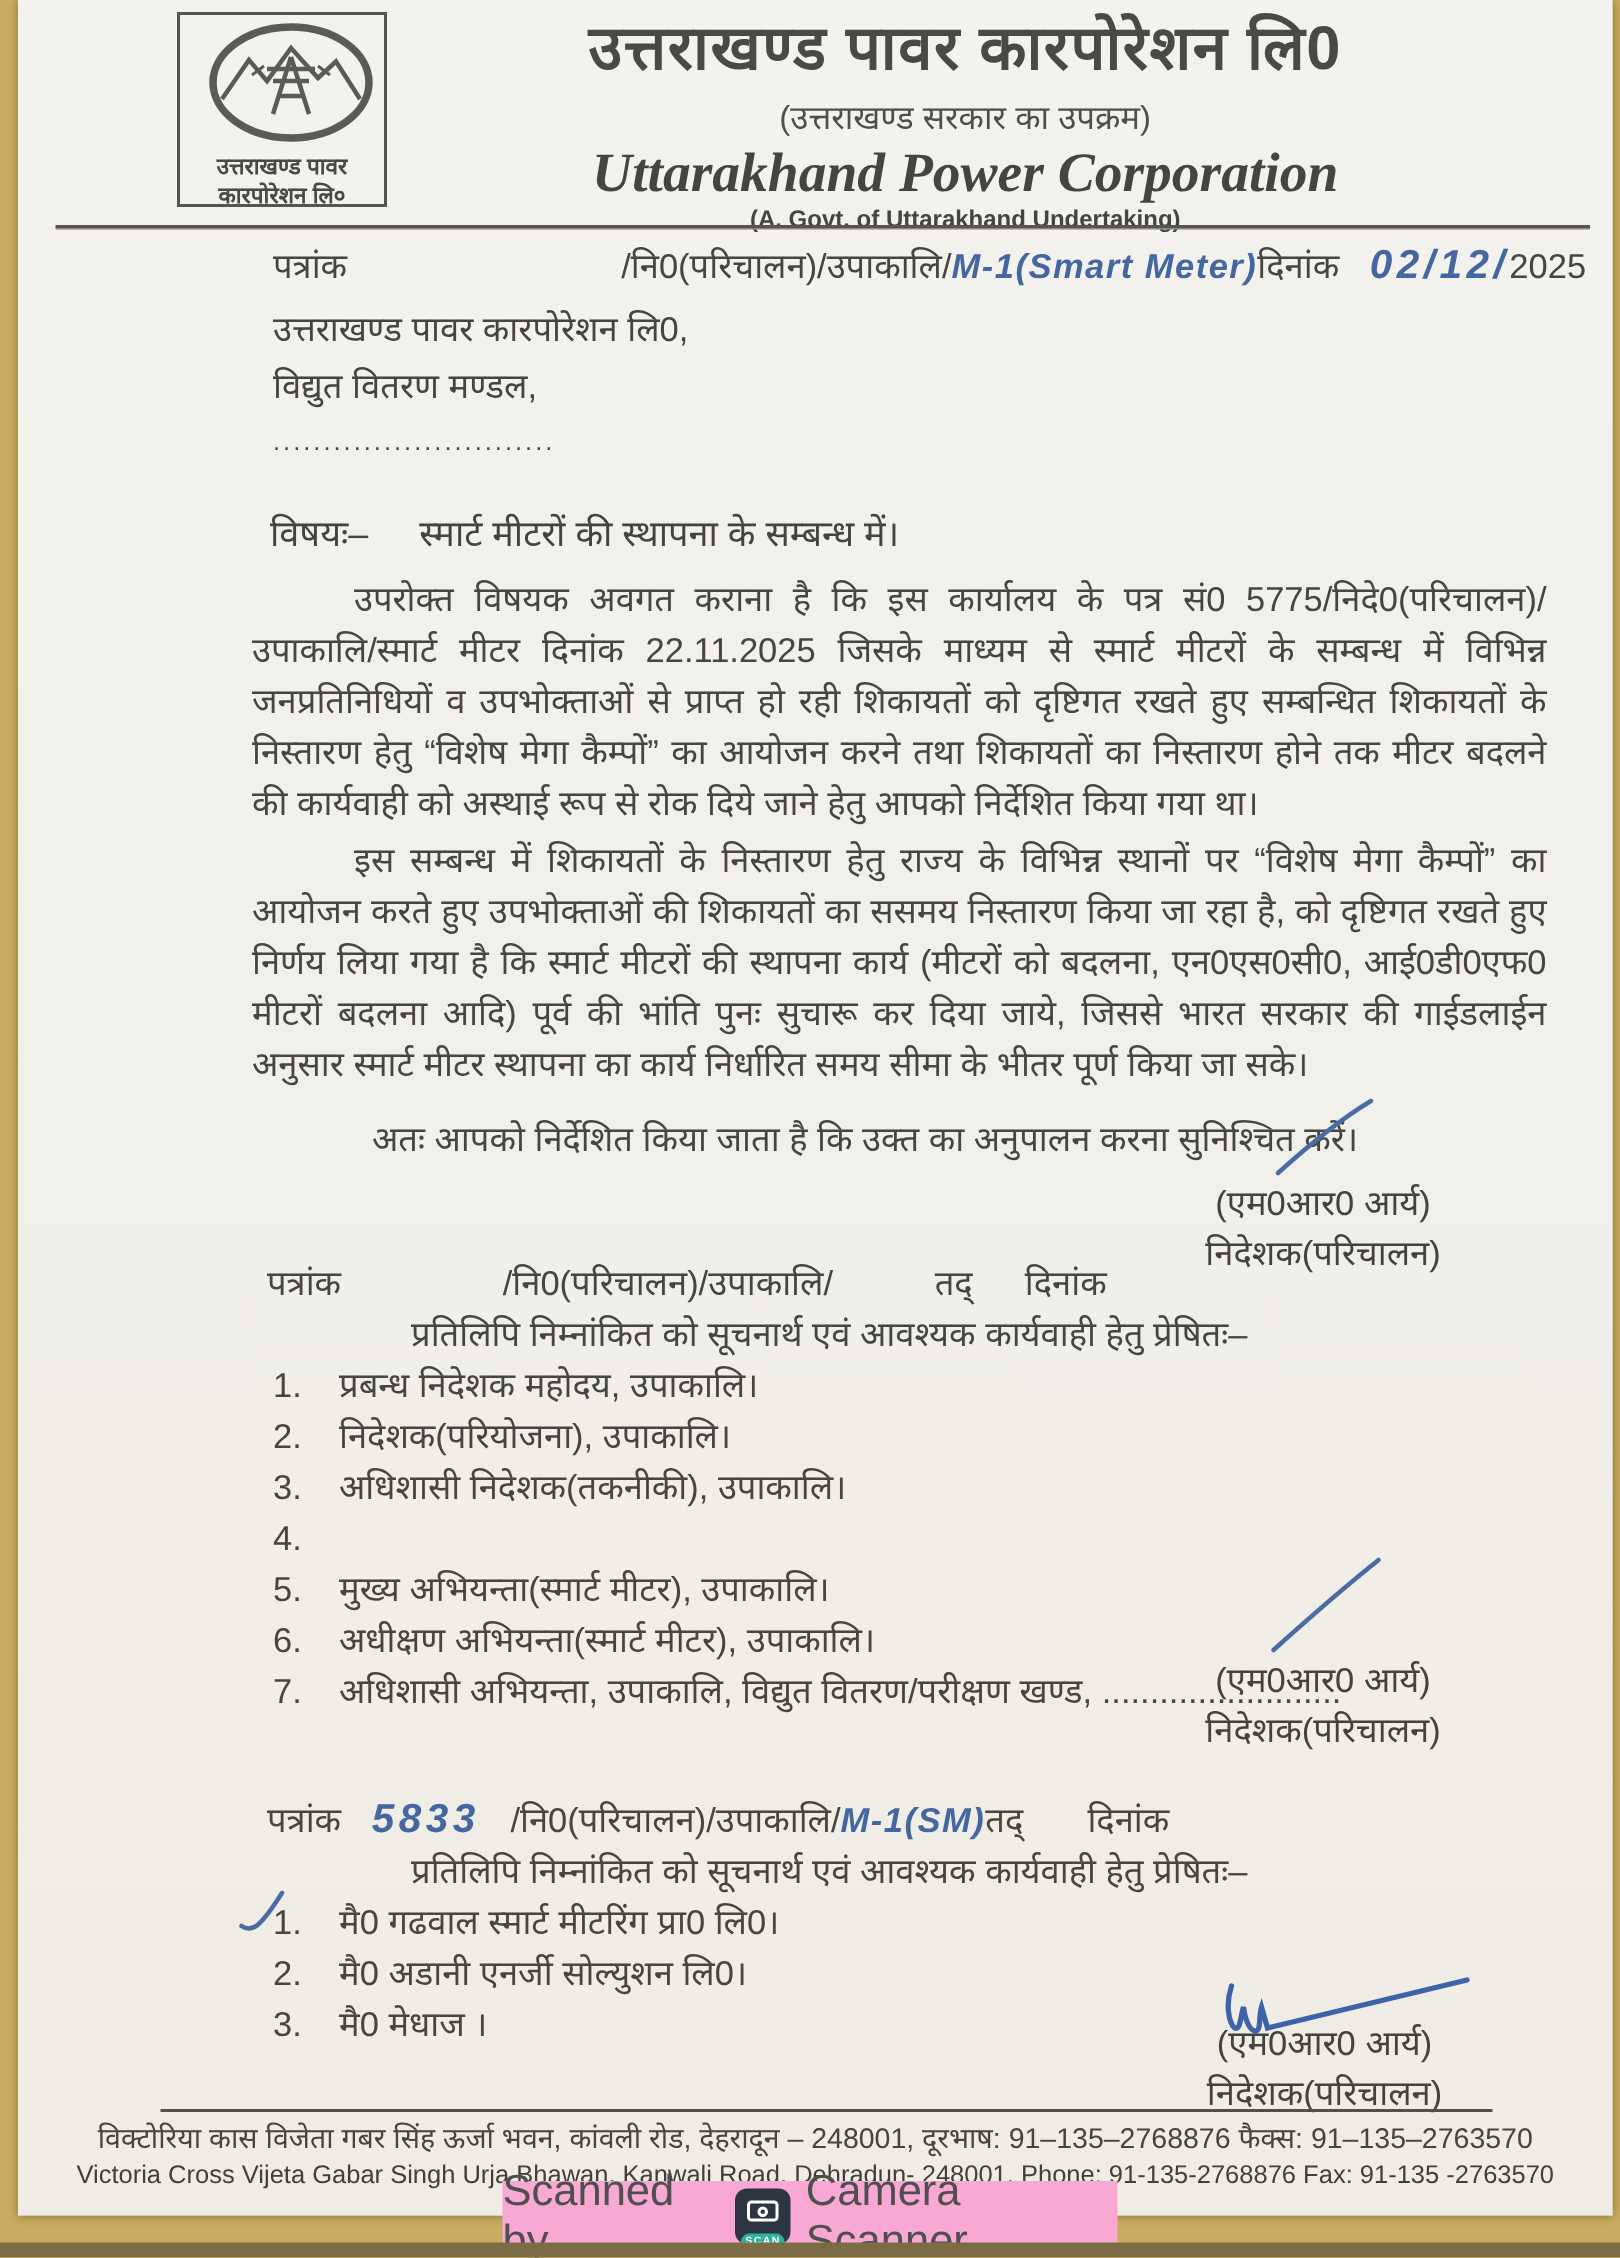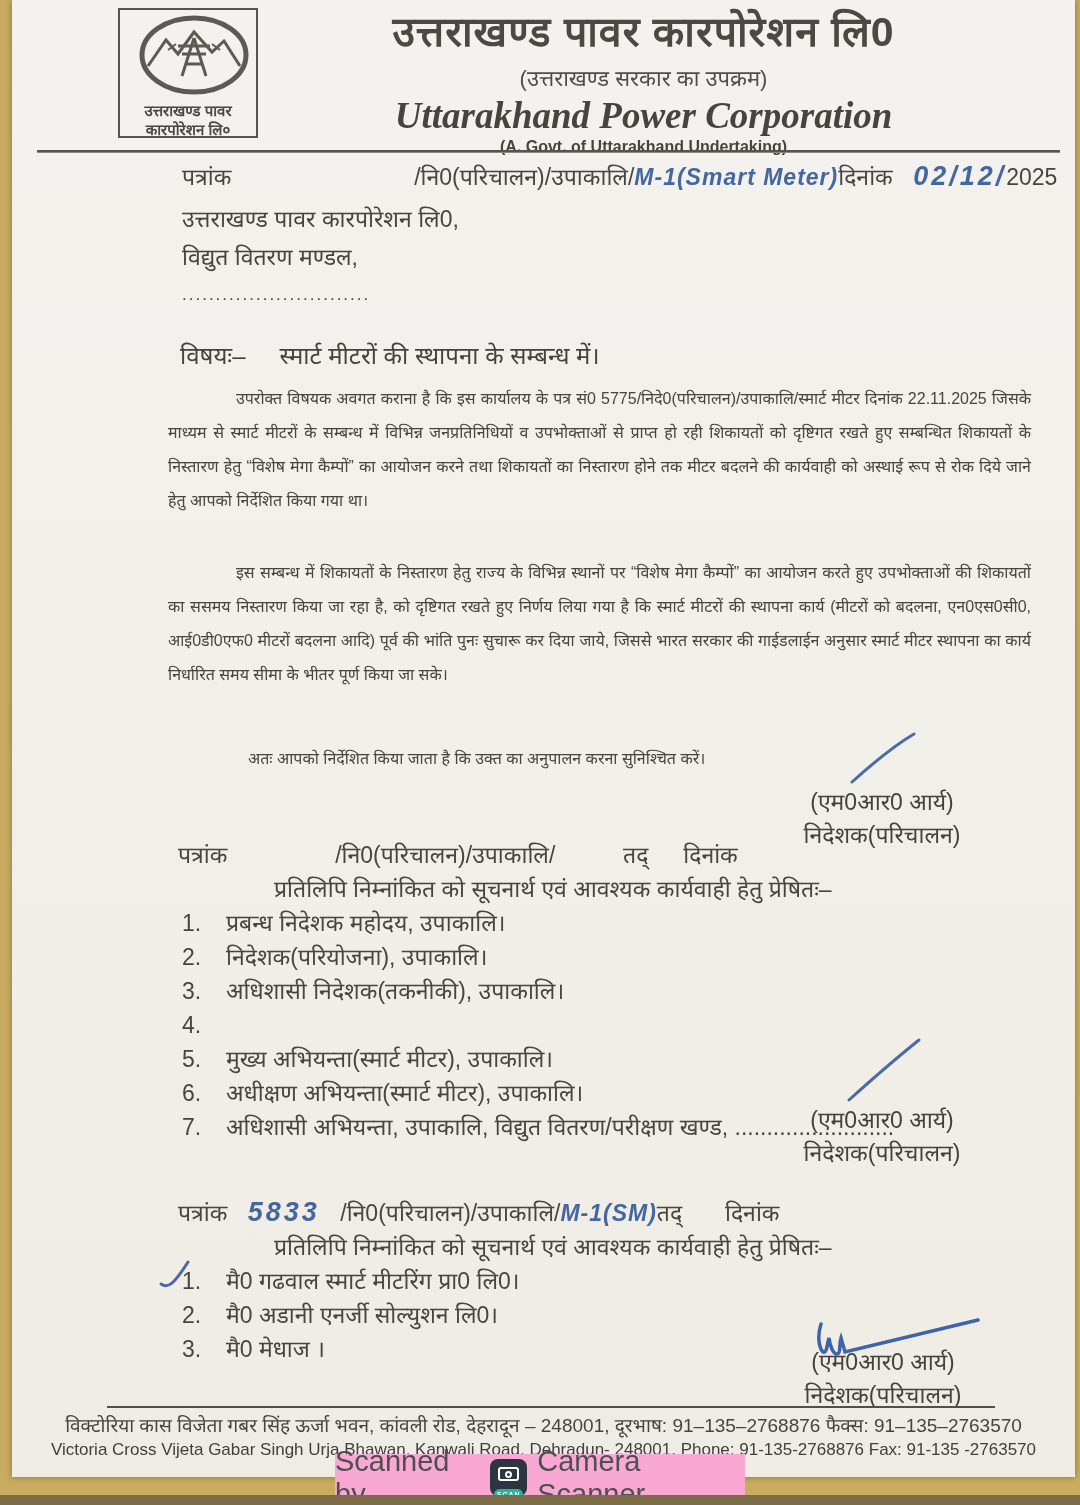--- a/index.html
+++ b/index.html
@@ -29,21 +29,21 @@
   .sub-en { font-size:16px; font-weight:bold; color:#45453f; margin-top:1px; }
   .head-rule { position:absolute; left:25px; right:15px; top:150px; height:3px; border-top:2px solid #55544e; border-bottom:1px solid #8a887f; }
   
   .refline { position:absolute; font-size:23px; color:#46453f; white-space:nowrap; }
   .hand { color:#44679f; font-style:italic; font-weight:bold; letter-spacing:1px; }
   .hand-big { font-size:27px; letter-spacing:3px; }
   
   .addr { position:absolute; left:170px; top:200px; font-size:23px; line-height:38px; color:#45443e; }
   .subject { position:absolute; left:168px; top:338px; font-size:24px; color:#44433d; }
   .subject .gap { display:inline-block; width:34px; }
-  .para { position:absolute; left:156px; right:44px; font-size:16px; line-height:34px; text-align:justify; color:#46453f; }
+  .para { position:absolute; left:156px; right:44px; font-size:23px; line-height:34px; text-align:justify; color:#46453f; }
   .indent { text-indent:68px; }
   
   .sig { position:absolute; text-align:center; font-size:23px; line-height:33px; color:#43423c; }
   .sig svg { display:block; margin:0 auto; }
   
   .copylist { position:absolute; left:170px; font-size:23px; color:#46453f; }
   .copyrow { display:flex; line-height:34px; position:relative; }
   .copyrow .num { width:44px; flex:none; }
   .tickwrap { position:absolute; left:-24px; top:-6px; }
   

